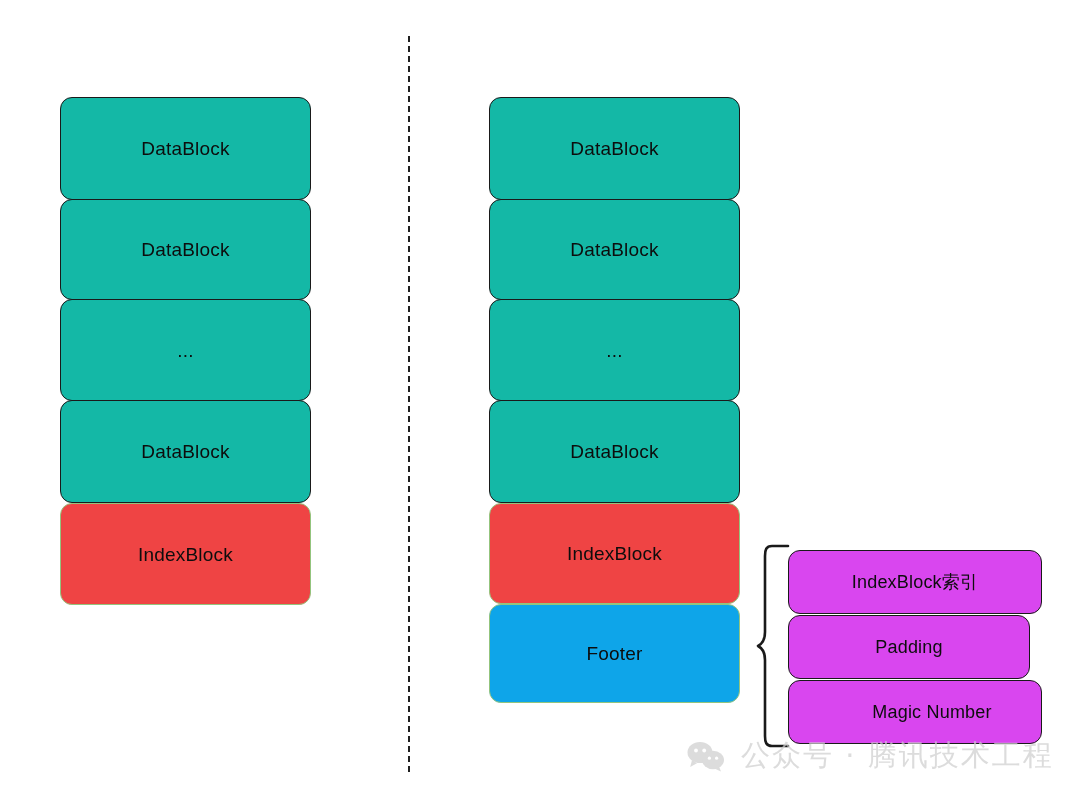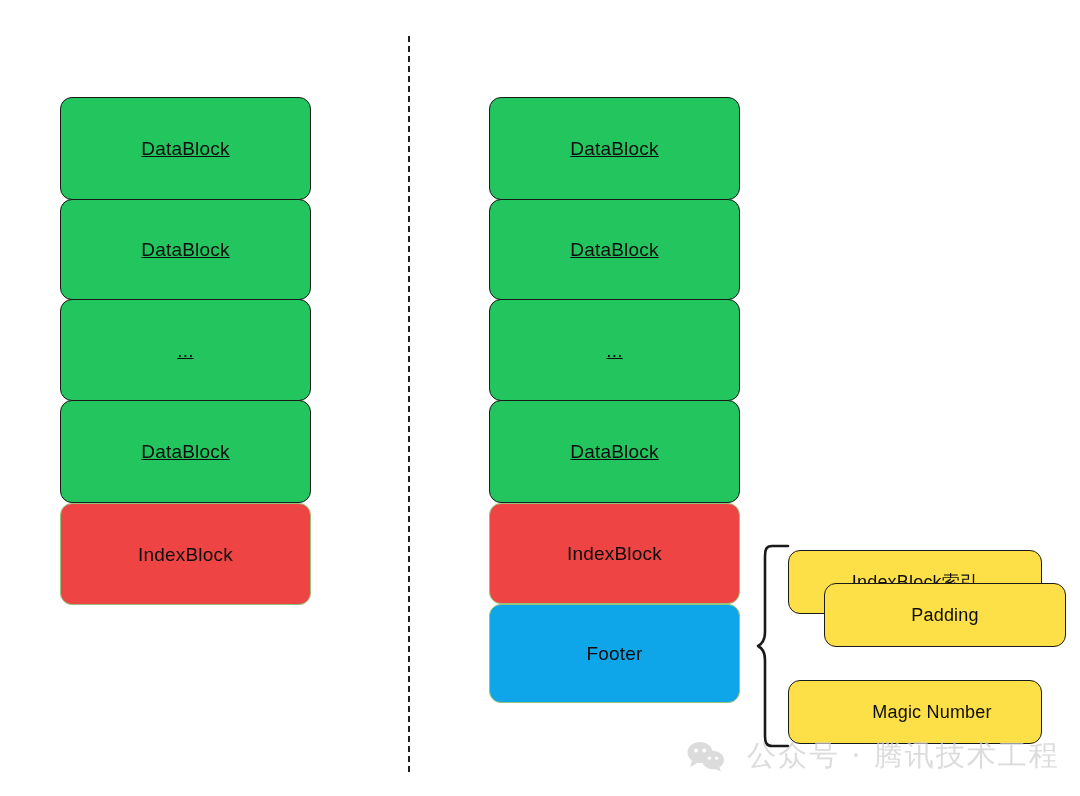--- a/index.html
+++ b/index.html
@@ -26,34 +26,33 @@
     display: flex;
     align-items: center;
     justify-content: center;
     font-size: 19px;
     color: #0d0d0d;
     letter-spacing: .2px;
     line-height: 1;
     white-space: nowrap;
   }
   .blk.orange {
-    background: #22c55e;
+    background: #14b8a6;
     border: 1.6px solid #1a1a1a;
-    text-decoration: underline;
   }
   .blk.green {
     background: #ef4444;
     border: 1.4px solid #93c47d;
   }
   .blk.blue {
     background: #0ea5e9;
     border: 1.4px solid #93c47d;
   }
   .blk.pink {
-    background: #fde047;
+    background: #d946ef;
     border: 1.8px solid #1a1a1a;
     font-size: 18px;
   }
 
   
   #divider {
     position: absolute;
     left: 408px;
     top: 36px;
     width: 0;
@@ -70,21 +69,21 @@
     height: 204px;
   }
 
   
   #watermark {
     position: absolute;
     left: 686px;
     top: 736px;
     display: flex;
     align-items: center;
-    gap: 21px;
+    gap: 15px;
     opacity: .72;
     pointer-events: none;
   }
   #watermark .wm-text {
     font-size: 29px;
     color: #cfcfcf;
     letter-spacing: 2px;
     white-space: nowrap;
     font-family: "DejaVu Sans", "Liberation Sans", sans-serif;
   }
@@ -139,21 +138,21 @@
   <div id="brace">
     <svg width="34" height="204" viewBox="0 0 34 204" fill="none">
       <path d="M32 2 H16 C10 2 9 6 9 12 V88 C9 96 6 100 2 102 C6 104 9 108 9 116 V192 C9 198 10 202 16 202 H32" stroke="#1a1a1a" stroke-width="2.6" stroke-linecap="round" stroke-linejoin="round" fill="none"></path>
     </svg>
   </div>
 
   <div>
     <div class="blk pink" style="left:788px; top:550px; width:254px; height:64px;">
       <span>IndexBlock索引</span>
     </div>
-    <div class="blk pink" style="left:788px; top:583px; width:242px; height:64px;margin-left:36px;">
+    <div class="blk pink" style="left:788px; top:615px; width:242px; height:64px;">
       <span>Padding</span>
     </div>
     <div class="blk pink" style="left:788px; top:680px; width:254px; height:64px;padding-left:34px;">
       <span>Magic Number</span>
     </div>
   </div>
 
   <div id="watermark">
     <svg class="wm-icon" width="40" height="32" viewBox="0 0 40 32">
       <g fill="#cfcfcf">

